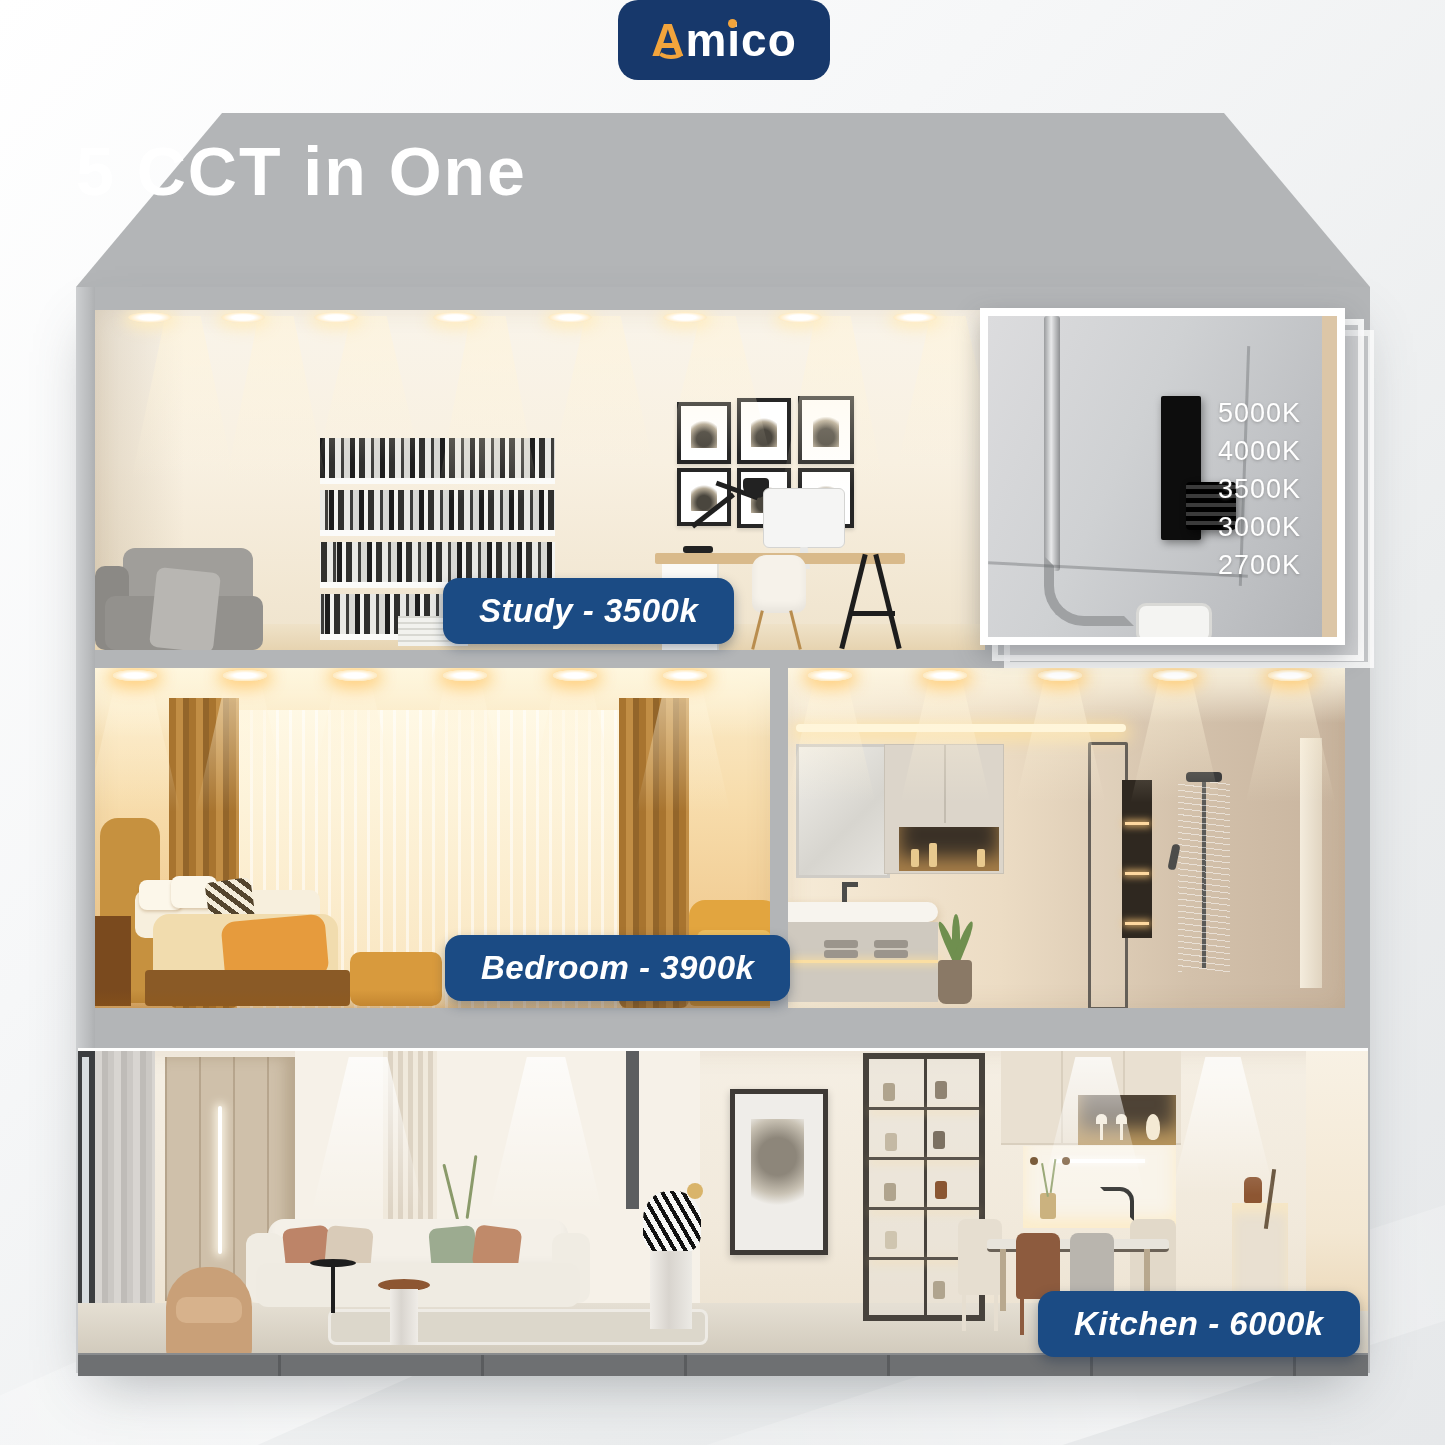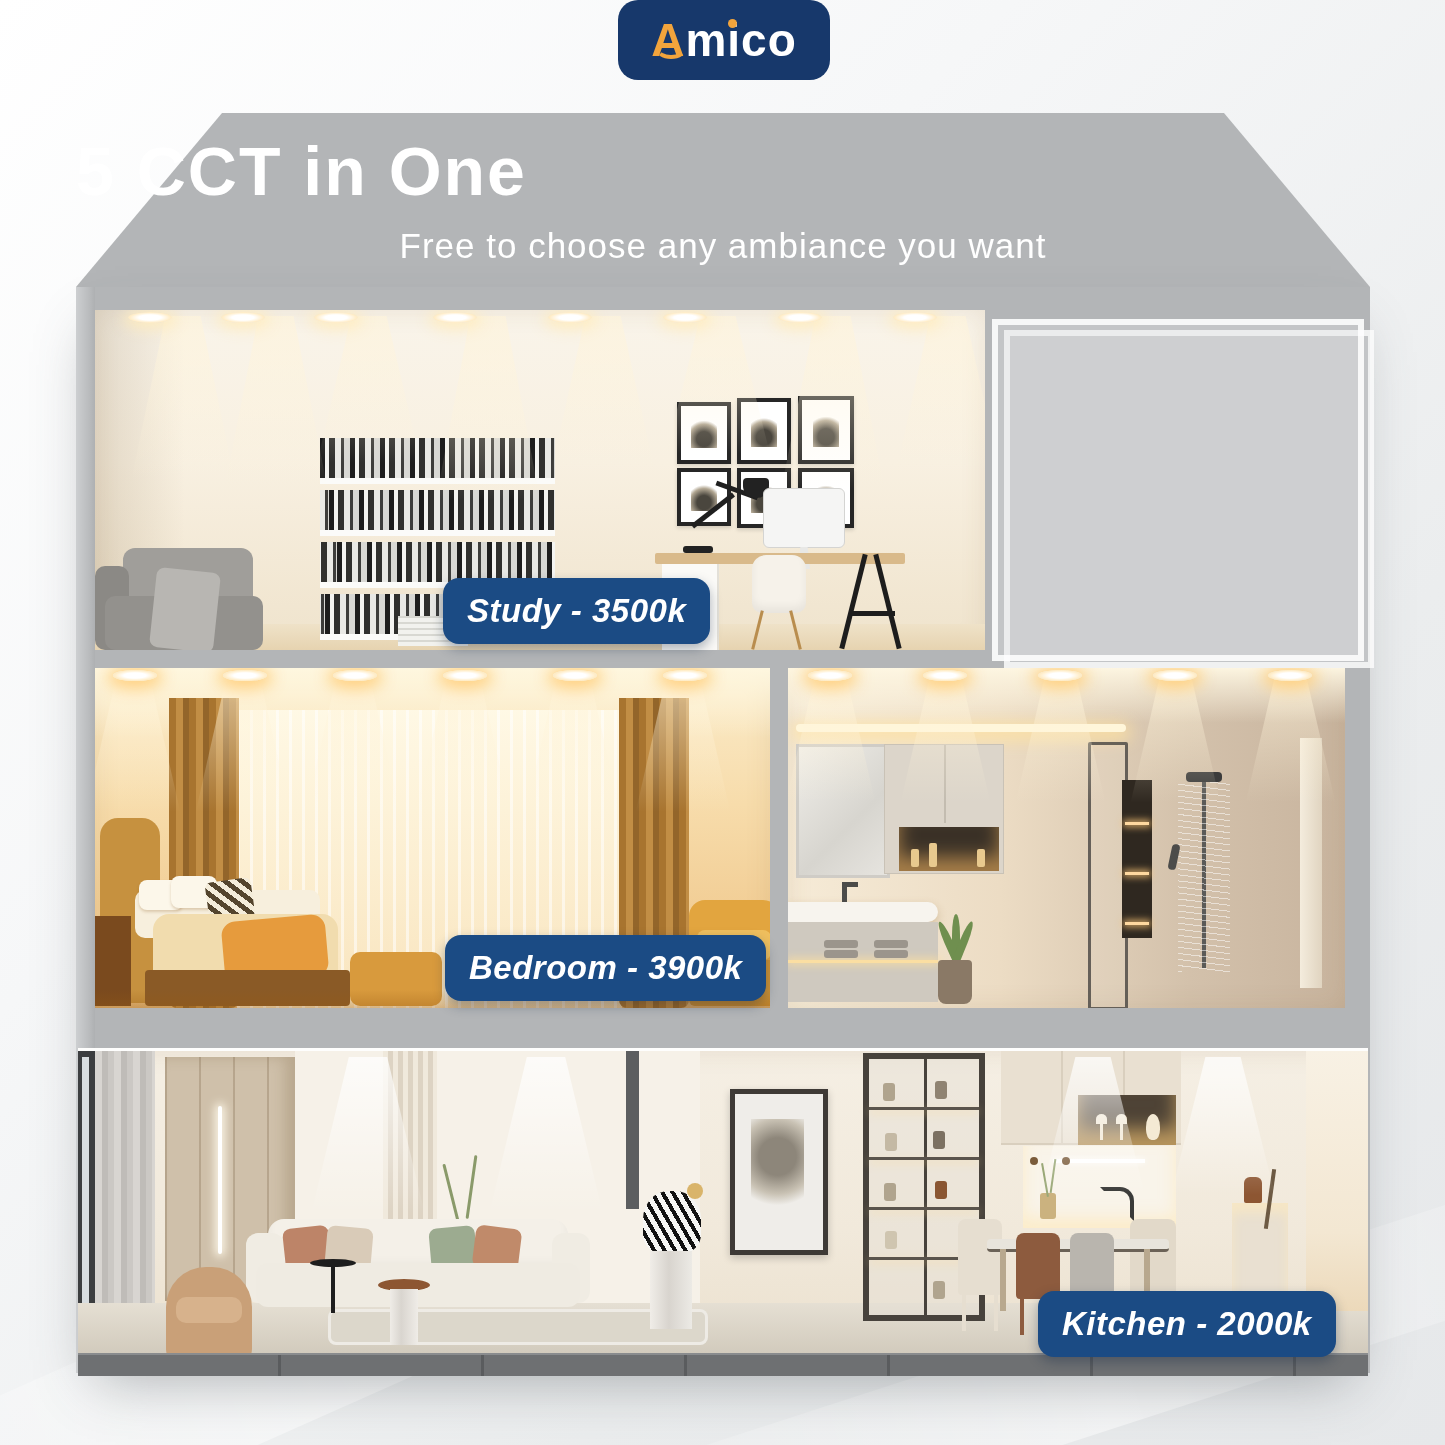--- a/index.html
+++ b/index.html
@@ -28,21 +28,21 @@
   .logo-txt{font-size:46px;font-weight:700;color:#fff;letter-spacing:1px;display:flex;align-items:baseline;}
   .logo-a{color:#f2a43c;position:relative;}
   .logo-a::after{content:"";position:absolute;left:4px;bottom:8px;width:24px;height:14px;
     border:4px solid transparent;border-bottom:4px solid #f2a43c;border-radius:50%;}
   .logo-i{position:relative;}
   .logo-i::after{content:"";position:absolute;left:1px;top:6px;width:9px;height:9px;border-radius:50%;background:#f2a43c;}
 
   
   .room-label{position:absolute;z-index:30;background:#1b4b84;color:#fff;
     font-style:italic;font-weight:700;font-size:33px;letter-spacing:.5px;
-    display:flex;align-items:center;justify-content:center;padding:0 24px;height:66px;
+    display:flex;align-items:center;justify-content:center;padding:0 36px;height:66px;
     border-radius:16px;box-shadow:0 5px 12px rgba(20,40,70,.35);white-space:nowrap;}
 
   
   .room{position:absolute;overflow:hidden;box-shadow:inset 0 0 26px rgba(120,90,40,.12);}
   .dl{position:absolute;width:44px;height:11px;border-radius:50%;z-index:3;
     background:radial-gradient(ellipse at center,#ffffff 0 35%,#ffedc8 65%,rgba(190,180,160,.35) 100%);
     box-shadow:0 2px 14px 5px rgba(255,236,190,.85);}
   .beam{position:absolute;top:6px;z-index:1;
     background:linear-gradient(180deg,rgba(255,244,218,.6),rgba(255,244,218,0) 92%);
     clip-path:polygon(34% 0,66% 0,100% 100%,0 100%);}
@@ -236,21 +236,20 @@
 <body>
 
 <div class="stage">
   <div class="bg-streak s1"></div>
   <div class="bg-streak s2"></div>
 
   <div class="roof"></div>
   <div class="house-body"></div>
   <div class="wall-left"></div>
   <div class="headline">5 CCT in One</div>
-  <div class="subheadline">Free to choose any ambiance you want</div>
 
   <div class="room study">
     <div class="beam" style="left:33px;width:110px;height:180px;"></div>
     <div class="beam" style="left:126px;width:110px;height:190px;"></div>
     <div class="beam" style="left:219px;width:110px;height:160px;"></div>
     <div class="beam" style="left:338px;width:110px;height:200px;"></div>
     <div class="beam" style="left:453px;width:110px;height:170px;"></div>
     <div class="beam" style="left:568px;width:110px;height:150px;"></div>
     <div class="beam" style="left:683px;width:110px;height:190px;"></div>
     <div class="beam" style="left:798px;width:110px;height:170px;"></div>
@@ -308,20 +307,39 @@
     <div class="dl" style="left:219px;top:2px;"></div>
     <div class="dl" style="left:338px;top:2px;"></div>
     <div class="dl" style="left:453px;top:2px;"></div>
     <div class="dl" style="left:568px;top:2px;"></div>
     <div class="dl" style="left:683px;top:2px;"></div>
     <div class="dl" style="left:798px;top:2px;"></div>
   </div>
 
   <div class="inset-stack ist2"></div>
   <div class="inset-stack ist1"></div>
+  <div class="inset">
+    <div class="metal">
+      <div class="pipe"></div>
+      <div class="pipe-elbow"></div>
+      <div class="seam" style="left:0;top:252px;width:260px;height:3px;transform:rotate(3deg);"></div>
+      <div class="seam" style="left:255px;top:30px;width:3px;height:240px;transform:rotate(2deg);"></div>
+      <div class="cctswitch"></div>
+      <div class="cctknob"></div>
+      <div class="cctlist">
+        <span>5000K</span>
+        <span>4000K</span>
+        <span>3500K</span>
+        <span>3000K</span>
+        <span>2700K</span>
+      </div>
+      <div class="tan-edge"></div>
+      <div class="cable-clip"></div>
+    </div>
+  </div>
 
   <div class="room bedroom">
     <div class="beam" style="left:-12px;width:100px;height:150px;"></div>
     <div class="beam" style="left:98px;width:100px;height:150px;"></div>
     <div class="beam" style="left:208px;width:100px;height:150px;"></div>
     <div class="beam" style="left:318px;width:100px;height:150px;"></div>
     <div class="beam" style="left:428px;width:100px;height:150px;"></div>
     <div class="beam" style="left:538px;width:100px;height:150px;"></div>
     <div class="sheer" style="left:142px;width:385px;"></div>
     <div class="drape" style="left:74px;"></div>
@@ -462,21 +480,21 @@
     <div class="chair" style="left:992px;top:182px;width:44px;height:66px;background:#b9b5ae;"></div>
     <div class="spedestal"></div>
     <div class="sculpt"></div>
     <div class="leanframe"></div>
     <div class="hallway"></div>
     <div class="gtile"></div>
   </div>
 
   <div class="room-label" style="left:443px;top:578px;">Study - 3500k</div>
   <div class="room-label" style="left:445px;top:935px;">Bedroom - 3900k</div>
-  <div class="room-label" style="left:1038px;top:1291px;">Kitchen - 2000k</div>
+  <div class="room-label" style="left:1038px;top:1291px;">Kitchen - 6000k</div>
 
   <div class="logo">
     <div class="logo-txt">
       <span class="logo-a">A</span>
         <span>m</span>
         <span class="logo-i">i</span>
         <span>co</span>
     </div>
   </div>
 </div>

